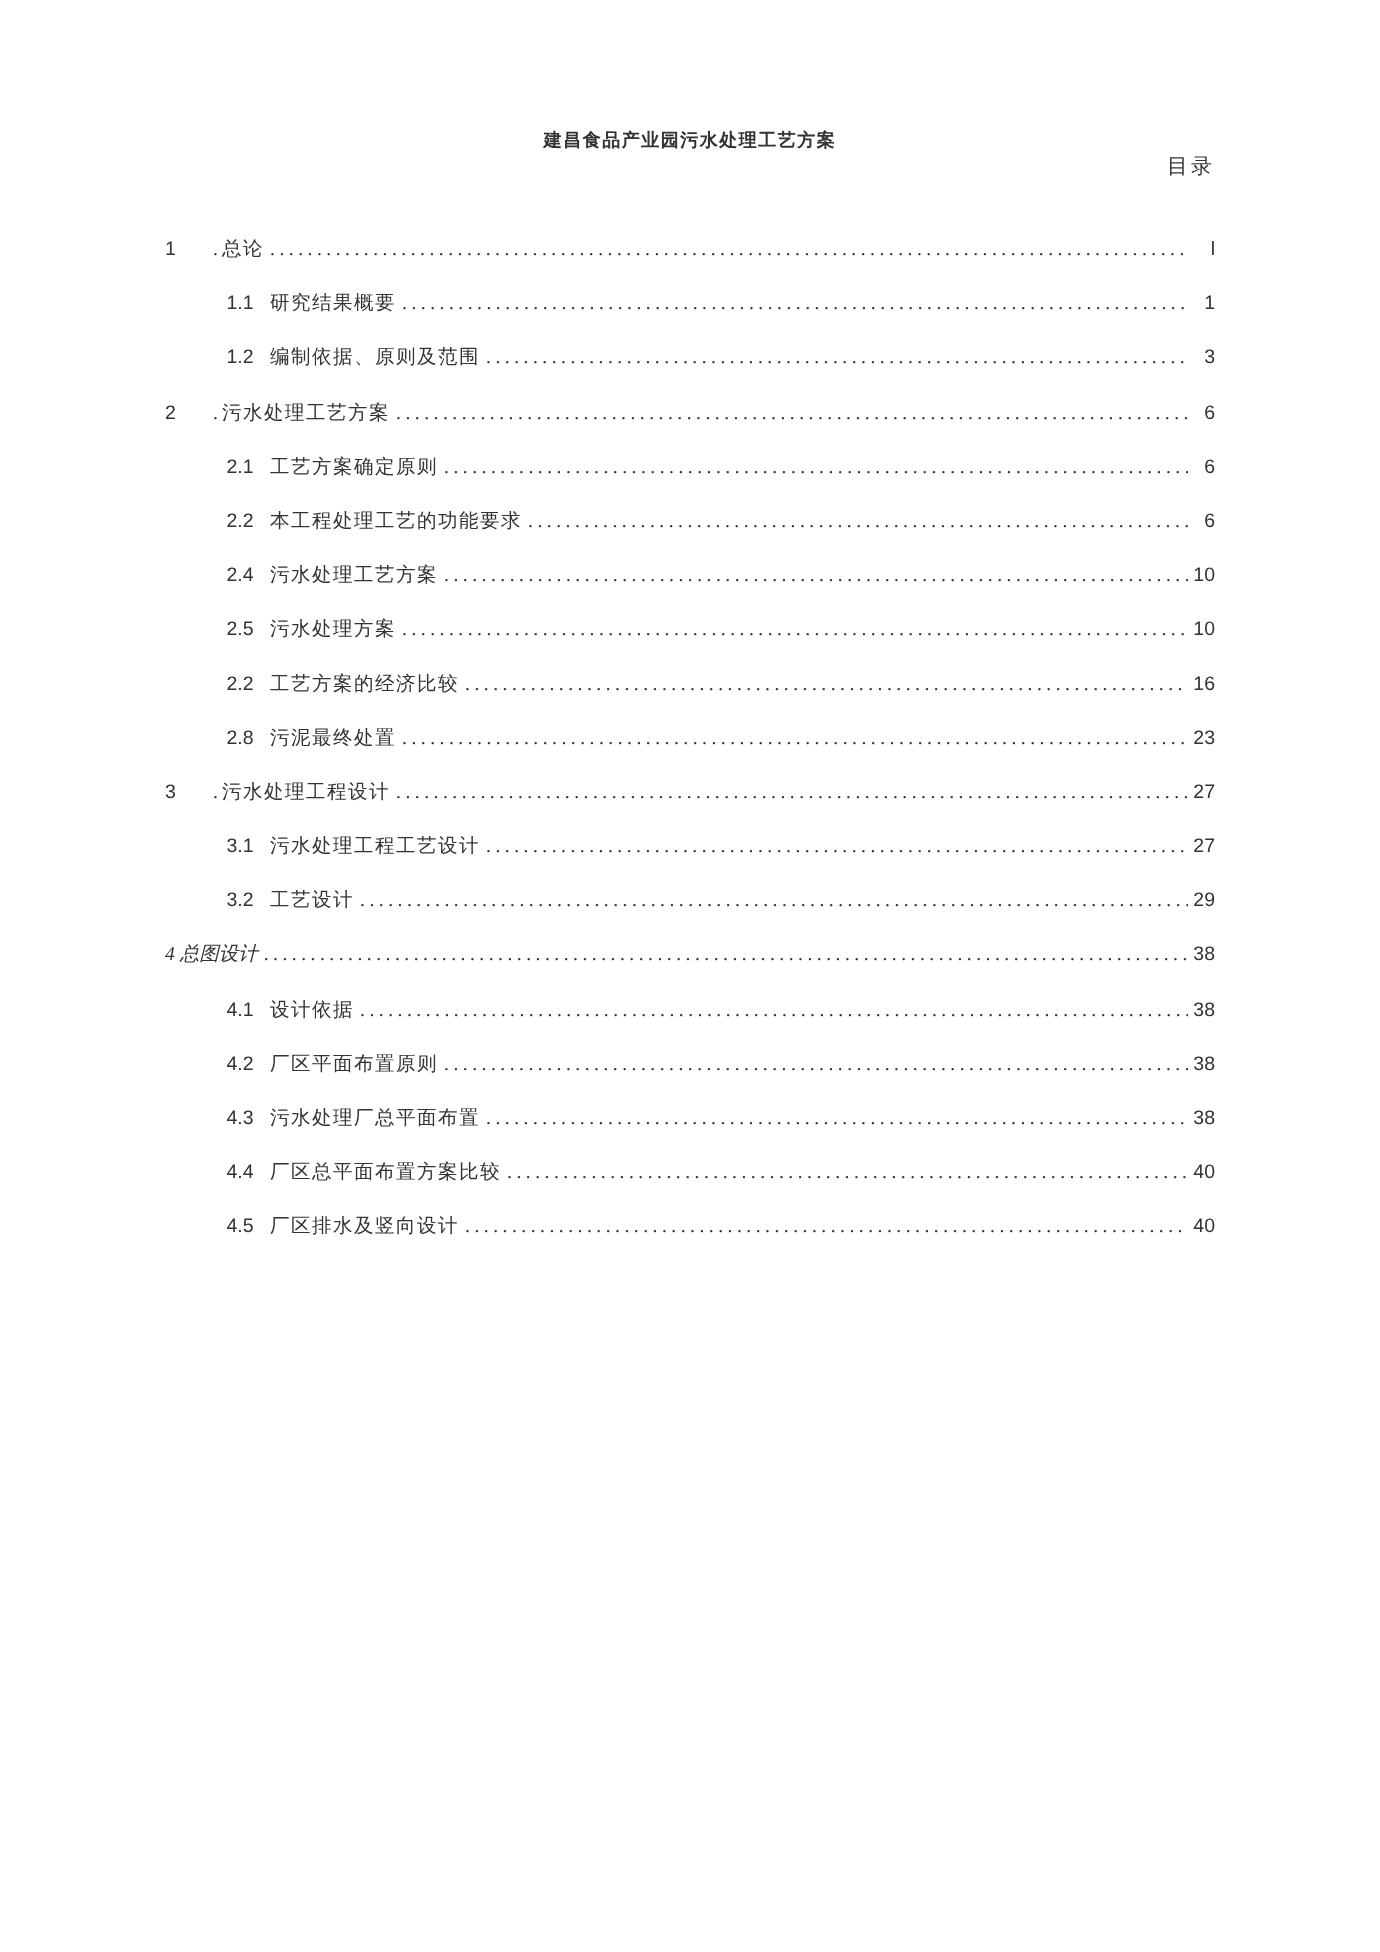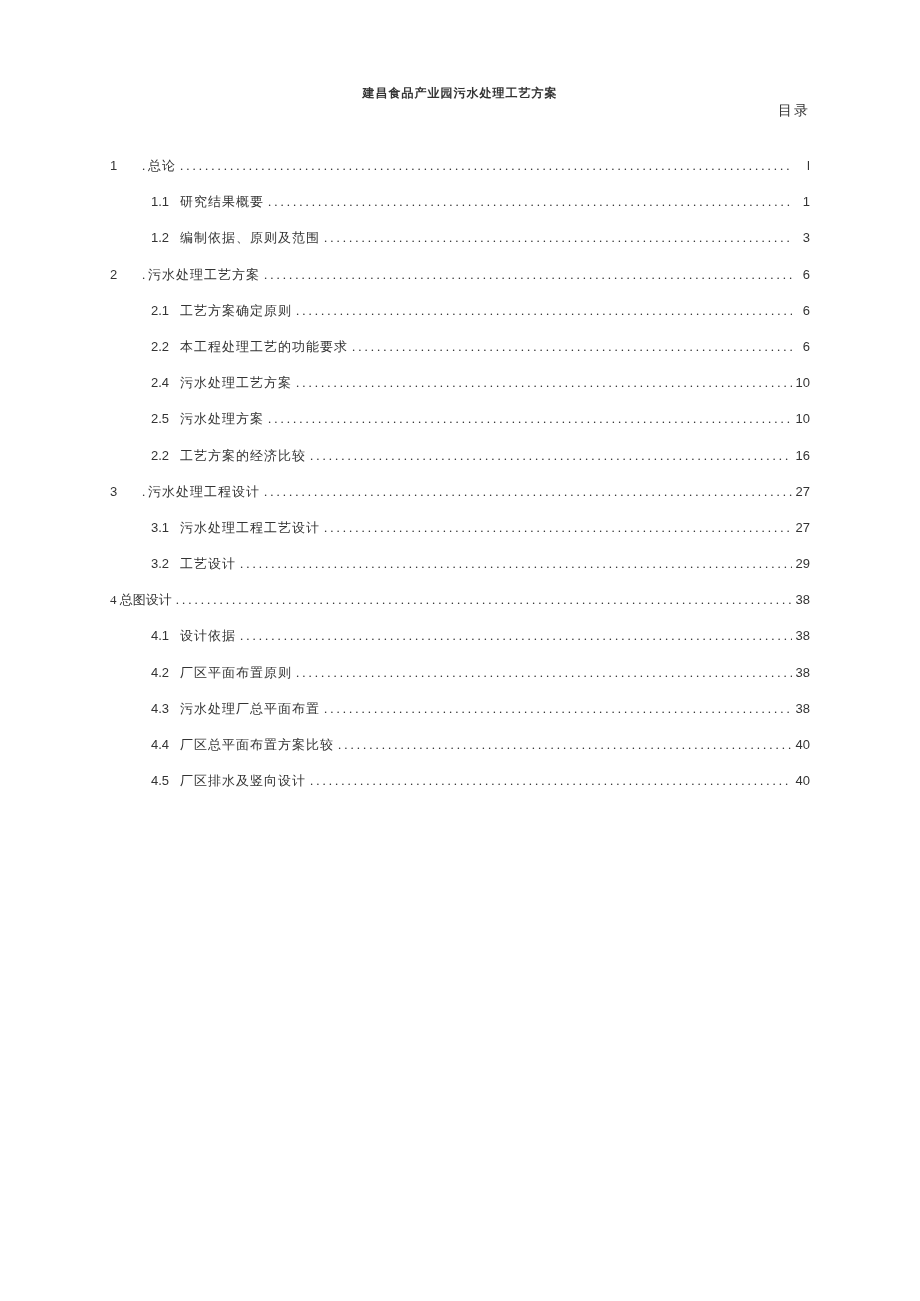--- a/index.html
+++ b/index.html
@@ -75,20 +75,21 @@
     }
     .toc-page {
       font-family: Arial, sans-serif;
       font-size: 13px;
       flex-shrink: 0;
       min-width: 18px;
       text-align: right;
     }
     .toc-combined {
       flex-shrink: 0;
+      font-style: italic;
     }
   </style>
 </head>
 <body>
 
 <h1 class="doc-title">建昌食品产业园污水处理工艺方案</h1>
 <div class="toc-label">目录</div>
 
 <div class="toc-list" id="toc-container">
     <div class="toc-row level-1">
@@ -140,20 +141,26 @@
       <span class="toc-text">污水处理方案</span>
       <span class="toc-dots"></span>
       <span class="toc-page">10</span>
     </div>
     <div class="toc-row level-2">
       <span class="toc-num wide">2.2</span>
       <span class="toc-text">工艺方案的经济比较</span>
       <span class="toc-dots"></span>
       <span class="toc-page">16</span>
     </div>
+    <div class="toc-row level-2">
+      <span class="toc-num wide">2.8</span>
+      <span class="toc-text">污泥最终处置</span>
+      <span class="toc-dots"></span>
+      <span class="toc-page">23</span>
+    </div>
     <div class="toc-row level-1">
       <span class="toc-num">3</span>
       <span class="toc-sep">.</span>
       <span class="toc-text">污水处理工程设计</span>
       <span class="toc-dots"></span>
       <span class="toc-page">27</span>
     </div>
     <div class="toc-row level-2">
       <span class="toc-num wide">3.1</span>
       <span class="toc-text">污水处理工程工艺设计</span>

